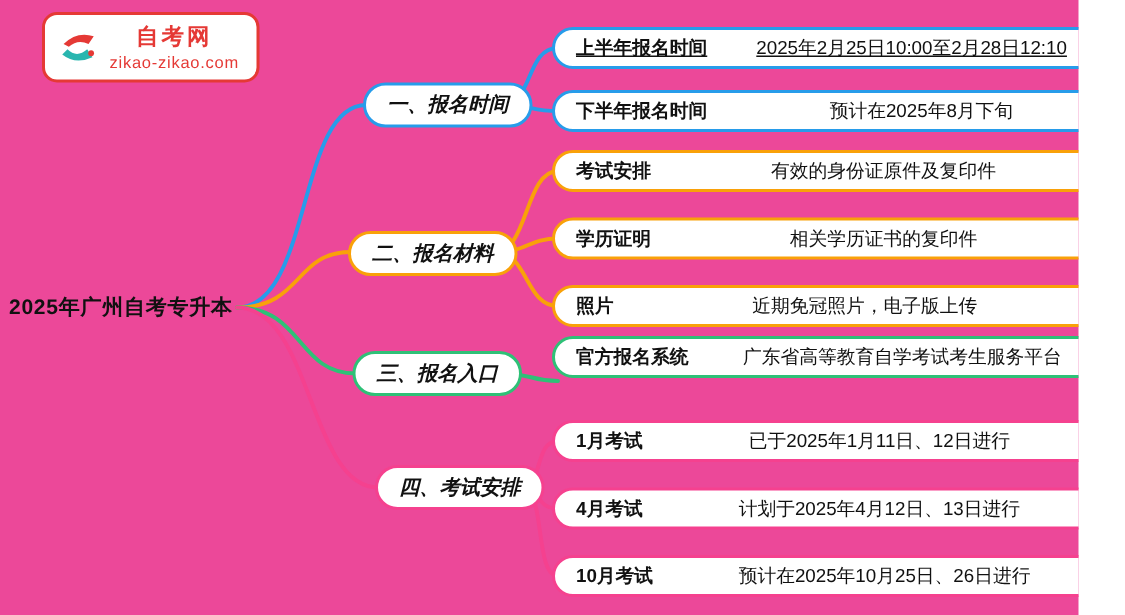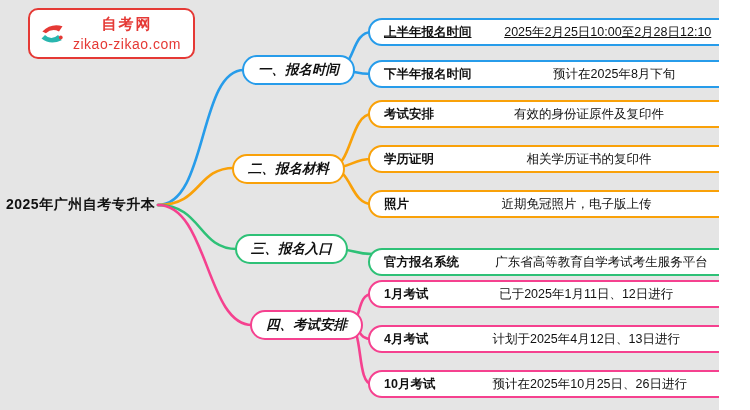--- a/index.html
+++ b/index.html
@@ -1,19 +1,19 @@
 <!DOCTYPE html>
 <html><head>
 <meta charset="utf-8">
 <style>
   * { margin:0; padding:0; box-sizing:border-box; }
   html,body { background:#ffffff; }
   body { font-family:"Liberation Sans","DejaVu Sans",sans-serif; }
   .canvas {
-    position:relative; width:719px; height:410px; background:#e5e5e5;
+    position:relative; width:719px; height:410px; background:#ec4899;
     overflow:hidden;
   }
   .connector-layer { position:absolute; left:0; top:0; width:750px; height:410px; }
   .connector-layer path { fill:none; stroke-width:2.6px; stroke-linecap:round; }
 
   .root-label {
     position:absolute; left:6px; top:196px; width:158px;
     font-size:14px; font-weight:bold; color:#111; white-space:nowrap;
     letter-spacing:0.5px;
   }
@@ -44,21 +44,21 @@
   .s-green  { stroke:#2EC177; }
   .s-pink   { stroke:#F5418F; }
 
   .logo {
     position:absolute; left:28px; top:8px; background:#fff;
     border:2px solid #E53935; border-radius:10px;
     display:flex; align-items:center; gap:7px; padding:5px 12px 5px 8px;
   }
   .logo-text-col { display:flex; flex-direction:column; align-items:center; }
   .logo-title { color:#E53935; font-size:15px; font-weight:bold; letter-spacing:2px; }
-  .logo-domain { color:#E53935; font-size:14px; margin-top:2px; letter-spacing:0.5px; }
+  .logo-domain { color:#E53935; font-size:11px; margin-top:2px; letter-spacing:0.5px; }
 </style>
 </head>
 <body>
 
 <div class="canvas">
 
   <svg class="connector-layer" viewBox="0 0 750 410" aria-hidden="true">
 
     <path class="s-blue" d="M158,205 C 208,205 198,70 244,70"></path>
     <path class="s-orange" d="M158,205 C 202,205 196,168 234,168"></path>
@@ -113,21 +113,21 @@
   </div>
   <div class="leaf c-orange" style="top:145px;">
     <span class="leaf-label">学历证明</span>
     <span class="leaf-value">相关学历证书的复印件</span>
   </div>
   <div class="leaf c-orange" style="top:190px;">
     <span class="leaf-label">照片</span>
     <span class="leaf-value">近期免冠照片，电子版上传</span>
   </div>
 
-  <div class="leaf c-green" style="top:248px;">
+  <div class="leaf c-green" style="top:224px;">
     <span class="leaf-label">官方报名系统</span>
     <span class="leaf-value">广东省高等教育自学考试考生服务平台</span>
   </div>
 
   <div class="leaf c-pink" style="top:280px;">
     <span class="leaf-label">1月考试</span>
     <span class="leaf-value">已于2025年1月11日、12日进行</span>
   </div>
   <div class="leaf c-pink" style="top:325px;">
     <span class="leaf-label">4月考试</span>

